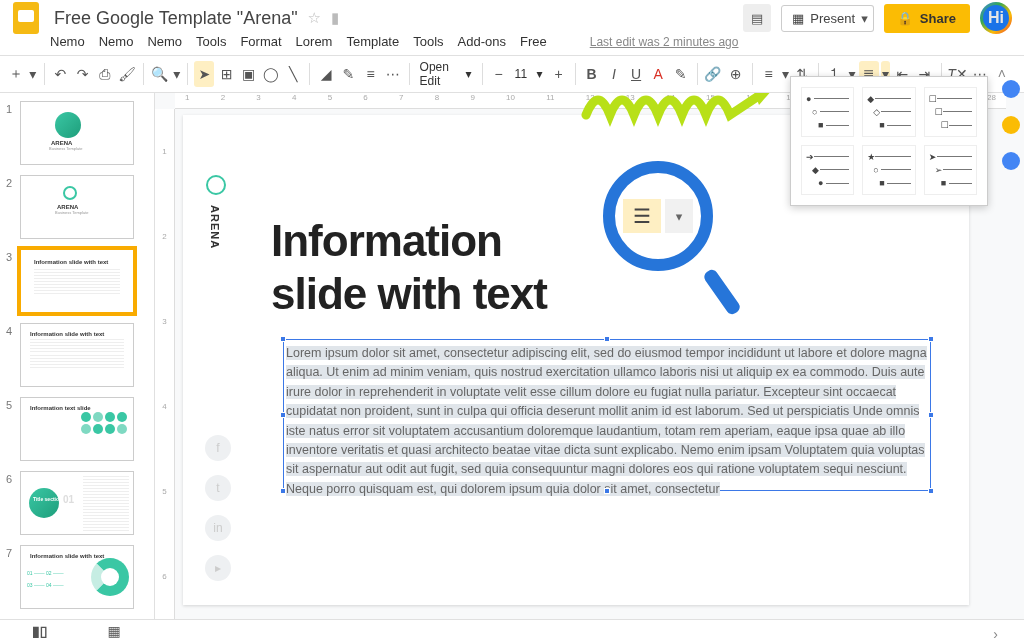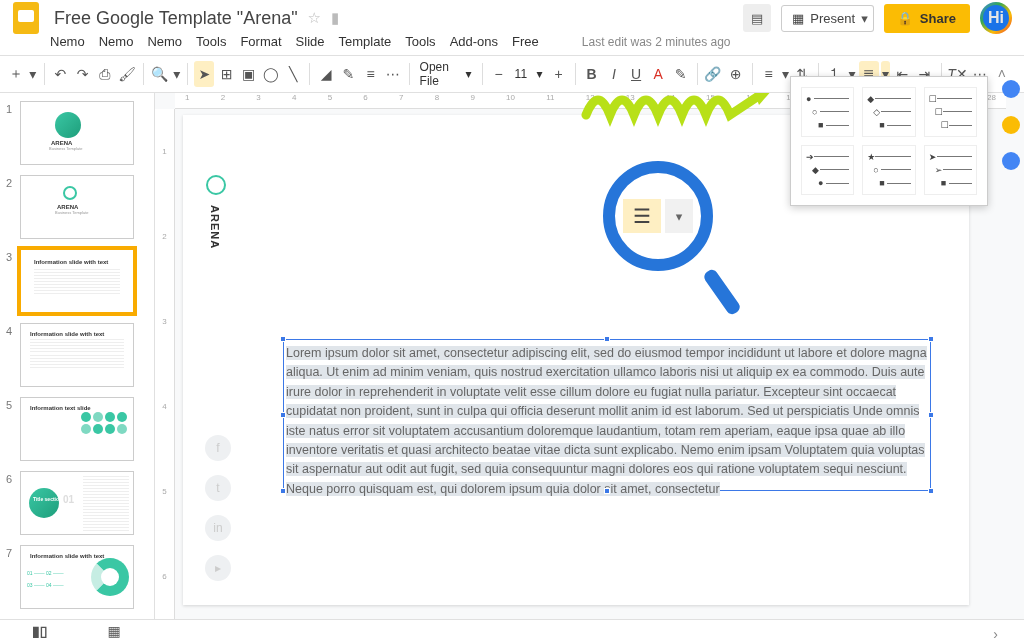--- a/index.html
+++ b/index.html
@@ -12,21 +12,21 @@
   .star-icon, .folder-icon { color: #bbb; margin-left: 10px; font-size: 15px; }
   .header-right { margin-left: auto; display: flex; align-items: center; gap: 10px; }
   .comment-btn { width: 28px; height: 28px; background:#eee; border-radius:3px; display:flex;align-items:center;justify-content:center;color:#555; cursor:pointer; }
   .present-btn { border:1px solid #ccc; border-radius:3px; padding: 5px 10px; display:flex; align-items:center; gap:6px; background:#fff; color:#444; cursor:pointer; }
   .present-drop { border:1px solid #ccc; border-left:none; border-radius:0 3px 3px 0; padding:5px 5px; margin-left:-10px; background:#fff; color:#555; cursor:pointer; }
   .share-btn { background:#fbbc04; color:#333; font-weight:bold; padding:7px 14px; border-radius:3px; display:flex; align-items:center; gap:6px; cursor:pointer; }
   .avatar { width:32px; height:32px; border-radius:50%; background:linear-gradient(135deg,#4285f4,#34a853,#fbbc05,#ea4335); display:flex; align-items:center; justify-content:center; color:#e5e5e5; font-size:16px; font-weight:bold;text-align:center; }
   .avatar-inner { width:26px; height:26px; border-radius:50%; background:#1a73e8; display:flex;align-items:center;justify-content:center; }
   .menubar { display:flex; gap:14px; padding: 4px 12px 6px 50px; font-size:13px; color:#333; align-items:center; }
   .menubar span { cursor:pointer; }
-  .last-edit { color:#888; margin-left:6px; font-size:12px;padding-left:23px; }
+  .last-edit { color:#888; text-decoration:underline; margin-left:6px; font-size:12px;padding-left:23px; }
   .toolbar { border-top:1px solid #e0e0e0; border-bottom:1px solid #e0e0e0; height:38px; display:flex; align-items:center; padding:0 6px; gap:2px; color:#555; position:relative; }
   .tbtn { width:26px; height:26px; display:flex; align-items:center; justify-content:center; border-radius:3px; cursor:pointer; font-size:14px; }
   .tsep { width:1px; height:22px; background:#ddd; margin:0 4px; }
   .tsel { min-width:60px; height:24px; border:none; display:flex; align-items:center; justify-content:space-between; padding:0 4px; font-size:12px; color:#333; cursor:pointer; }
   .tsel.narrow { min-width:36px; }
   .tbtn.active { background:#feefc3; }
   .collapse-caret { margin-left:auto; margin-right:6px; color:#888; }
   .main { display:flex; height:calc(644px - 30px - 28px - 38px - 22px); position:relative; }
   .filmstrip { width:155px; border-right:1px solid #e0e0e0; padding:8px 6px; overflow:hidden; }
   .slide-thumb-row { display:flex; align-items:flex-start; margin-bottom:10px; }
@@ -88,21 +88,21 @@
       </div>
   </div>
 </div>
 
 <div class="menubar">
   <span>Nemo</span>
   <span>Nemo</span>
   <span>Nemo</span>
   <span>Tools</span>
   <span>Format</span>
-  <span>Slide</span>
+  <span>Lorem</span>
   <span>Template</span>
   <span>Tools</span>
   <span>Add-ons</span>
   <span>Free</span>
   <span class="last-edit">Last edit was 2 minutes ago</span>
 </div>
 
 <div class="toolbar">
   <div class="tbtn">＋</div>
   <div class="tbtn" style="width:12px">▾</div>
@@ -120,21 +120,21 @@
   <div class="tbtn">▣</div>
   <div class="tbtn">◯</div>
   <div class="tbtn">╲</div>
   <div class="tsep"></div>
   <div class="tbtn">◢</div>
   <div class="tbtn">✎</div>
   <div class="tbtn">≡</div>
   <div class="tbtn">⋯</div>
   <div class="tsep"></div>
   <div class="tsel">
-      <span>Open File</span>
+      <span>Open Edit</span>
       <span>▾</span>
     </div>
   <div class="tsep"></div>
   <div class="tbtn">−</div>
   <div class="tsel narrow">
       <span>11</span>
       <span>▾</span>
     </div>
   <div class="tbtn">+</div>
   <div class="tsep"></div>
@@ -271,20 +271,22 @@
         <span>3</span>
         <span>4</span>
         <span>5</span>
         <span>6</span>
     </div>
 
     <div class="canvas">
       <div class="slide-logo-icon"></div>
       <div class="slide-logo">ARENA</div>
       <div class="slide-title">
+        <div>Information</div>
+        <div>slide with text</div>
       </div>
       <div class="text-box">
         <div class="text-box-handles" style="left:-4px;top:-4px"></div>
         <div class="text-box-handles" style="right:-4px;top:-4px"></div>
         <div class="text-box-handles" style="left:-4px;bottom:-4px"></div>
         <div class="text-box-handles" style="right:-4px;bottom:-4px"></div>
         <div class="text-box-handles" style="left:50%;top:-4px;margin-left:-3px"></div>
         <div class="text-box-handles" style="left:50%;bottom:-4px;margin-left:-3px"></div>
         <div class="text-box-handles" style="left:-4px;top:50%;margin-top:-3px"></div>
         <div class="text-box-handles" style="right:-4px;top:50%;margin-top:-3px"></div>

